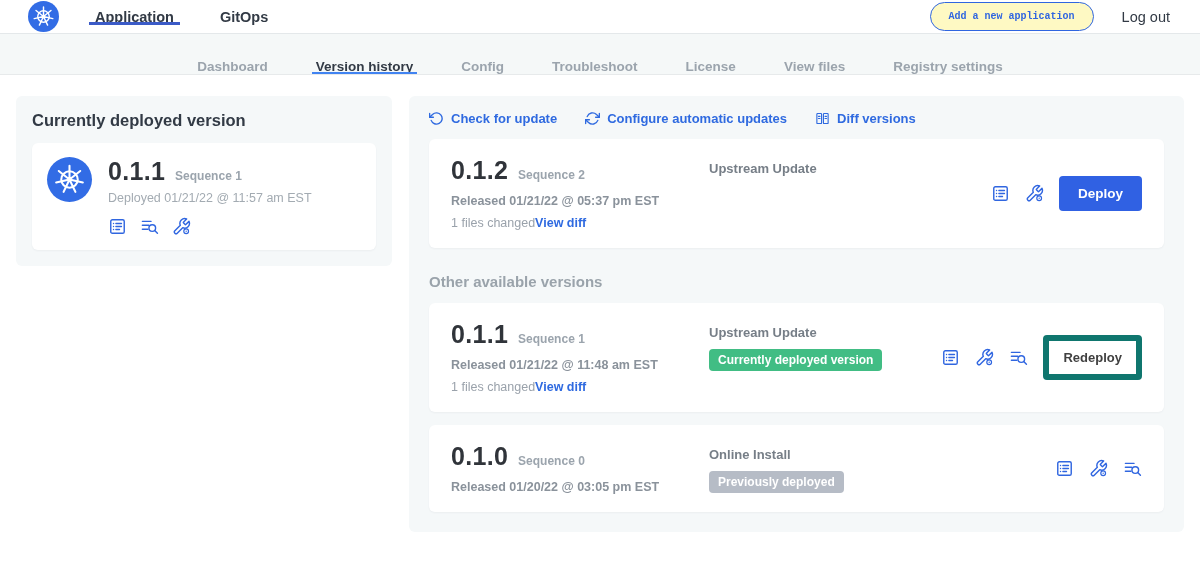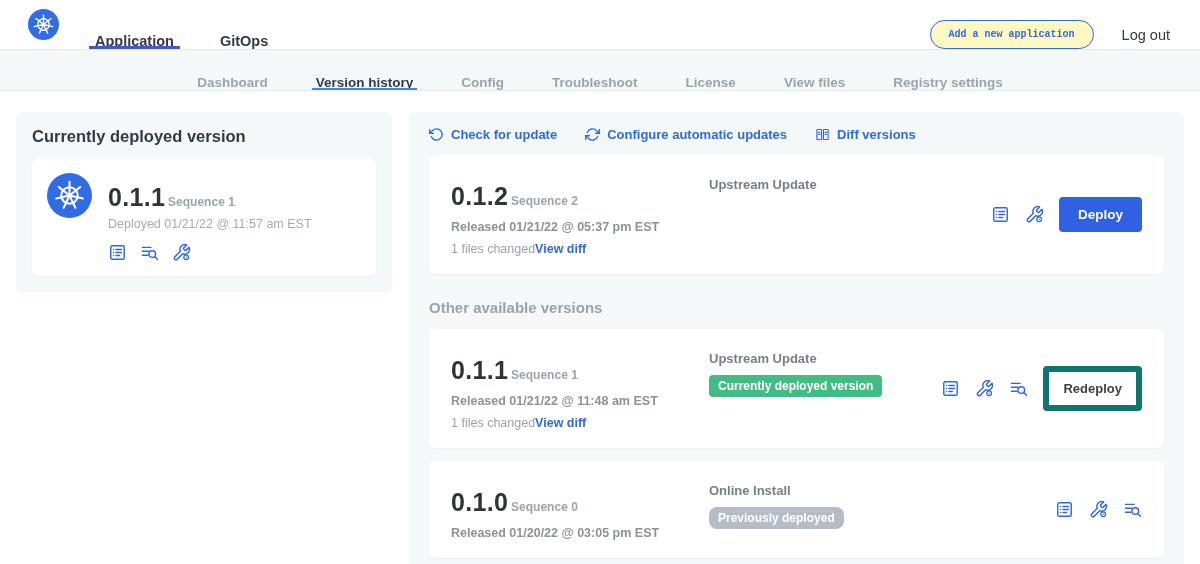--- a/index.html
+++ b/index.html
@@ -1,21 +1,21 @@
 <!DOCTYPE html>
 <html><head>
 <meta charset="utf-8">
 <style>
   * { margin:0; padding:0; box-sizing:border-box; }
   html,body { width:1200px; height:564px; overflow:hidden; background:#fff;
     font-family:"Liberation Sans","DejaVu Sans",sans-serif; color:#323a45; }
 
   
-  .header { height:50px; background:#fff; border-bottom:1px solid #e4e8ea;
-    display:flex; align-items:flex-end; padding:0 30px 0 28px; }
+  .header { height:34px; background:#fff; border-bottom:1px solid #e4e8ea;
+    display:flex; align-items:center; padding:0 30px 0 28px; }
   .brand { align-self:center; width:31px; height:31px; border-radius:50%;
     background:#326ce5; display:flex; align-items:center; justify-content:center;
     margin-right:36px; }
   .brand svg { width:23px; height:23px; color:#fff; }
   .top-tabs { display:flex; gap:46px; }
   .top-tab { display:flex; align-items:center; font-size:14.5px; font-weight:600;
     color:#323a45; position:relative; cursor:pointer; }
   .top-tab.active { font-weight:700; }
   .top-tab.active::after { content:""; position:absolute; left:-6px; right:-6px;
     bottom:0; height:3px; background:#3b5bc7; }
@@ -41,21 +41,21 @@
   .right-panel { flex:1; padding:15px 20px 20px; }
 
   .panel-title { font-size:16.5px; font-weight:700; color:#323a45; }
   .card { background:#fff; border-radius:6px; box-shadow:0 1px 2px rgba(50,58,69,.05); }
 
   
   .deployed-card { margin-top:13px; padding:14px 15px; display:flex; gap:16px; }
   .app-icon { width:45px; height:45px; border-radius:50%; background:#326ce5;
     display:flex; align-items:center; justify-content:center; flex:none; }
   .app-icon svg { width:33px; height:33px; color:#fff; }
-  .version-line { display:flex; align-items:baseline; gap:3px;margin-top:10px; }
+  .version-line { display:flex; align-items:baseline; gap:10px; }
   .version-num { font-size:25px; font-weight:700; color:#30343a; letter-spacing:.3px; }
   .sequence { font-size:12px; font-weight:600; color:#9ba4ad; }
   .deployed-meta { margin-top:5px; font-size:12.5px; font-weight:500; color:#a3abb2; }
   .icon-row { margin-top:12px; display:flex; align-items:center; gap:13px; }
   .ic { width:19px; height:19px; color:#3066e0; cursor:pointer; flex:none; }
   .ic svg { width:100%; height:100%; }
 
   
   .panel-head { display:flex; align-items:center; justify-content:space-between; }
   .panel-head .panel-title { font-size:15px; color:#6f7780; }
@@ -69,21 +69,21 @@
     align-items:flex-start; }
   .vcol { width:258px; flex:none; }
   .released { margin-top:9px; font-size:12.5px; font-weight:600; color:#8a929b; }
   .files-line { margin-top:8px; font-size:12.5px; color:#9aa2ab; }
   .view-diff { color:#2f6ae0; font-weight:700; margin-left:0; cursor:pointer; }
   .scol { flex:1; padding-top:5px; }
   .source { font-size:13px; font-weight:700; color:#767e87; }
   .badge { display:inline-block; margin-top:9px; color:#fff; font-size:12px;
     font-weight:700; padding:4px 9px; border-radius:4px; }
   .badge.green { background:#41bd84; }
-  .badge.gray { background:#b6bcc6;border-radius:8px; }
+  .badge.gray { background:#b6bcc6; }
   .rcol { display:flex; align-items:center; gap:15px; align-self:center; }
   .btn-primary { background:#3061e3; color:#fff; border:none; border-radius:4px;
     font-family:inherit; font-size:13.5px; font-weight:700; padding:10px 19px;
     cursor:pointer; }
   .btn-outline { background:#fff; color:#404040; border:6px solid #0f766e;
     border-radius:4px; font-family:inherit; font-size:13px; font-weight:700;
     padding:9px 14px; cursor:pointer; }
   .other-title { margin-top:25px; font-size:15px; font-weight:600; color:#9aa3ab; }
   .defs-svg { position:absolute; width:0; height:0; overflow:hidden; }
 </style>

